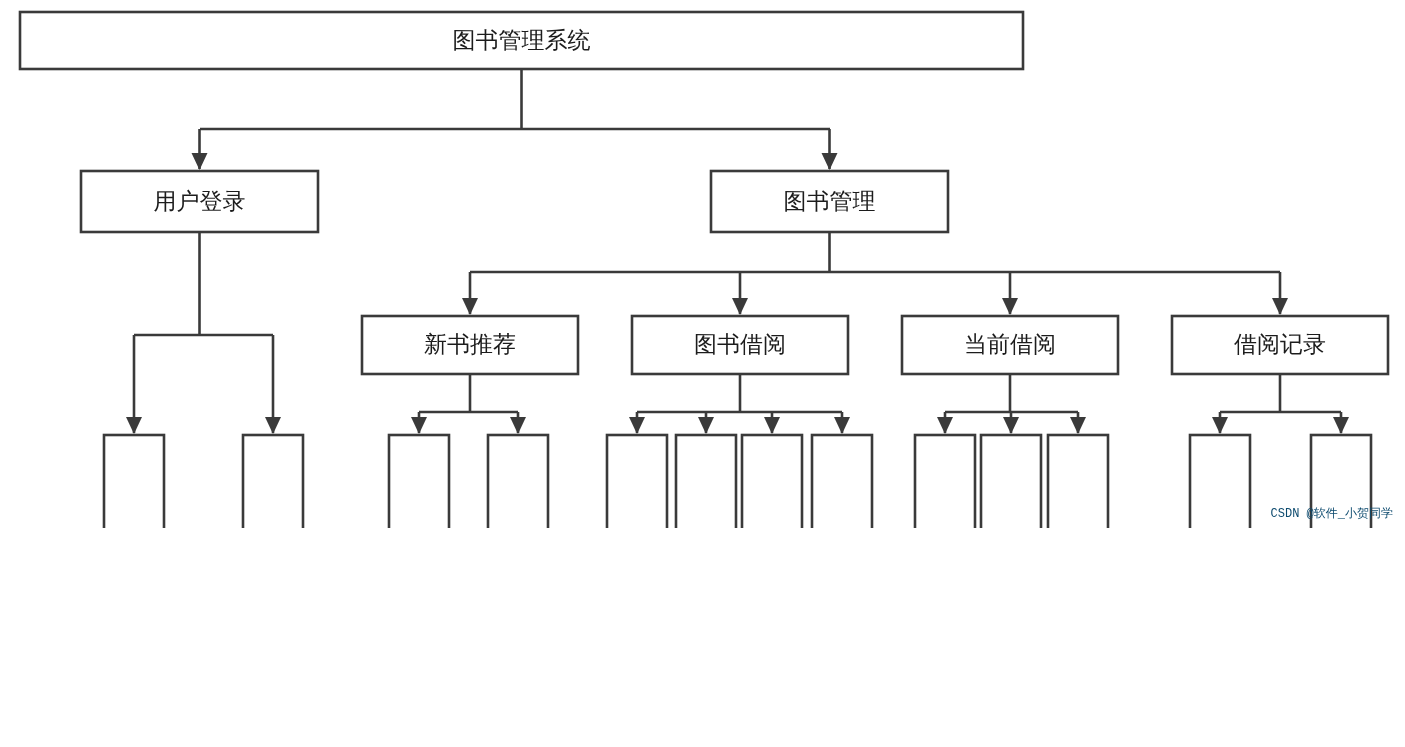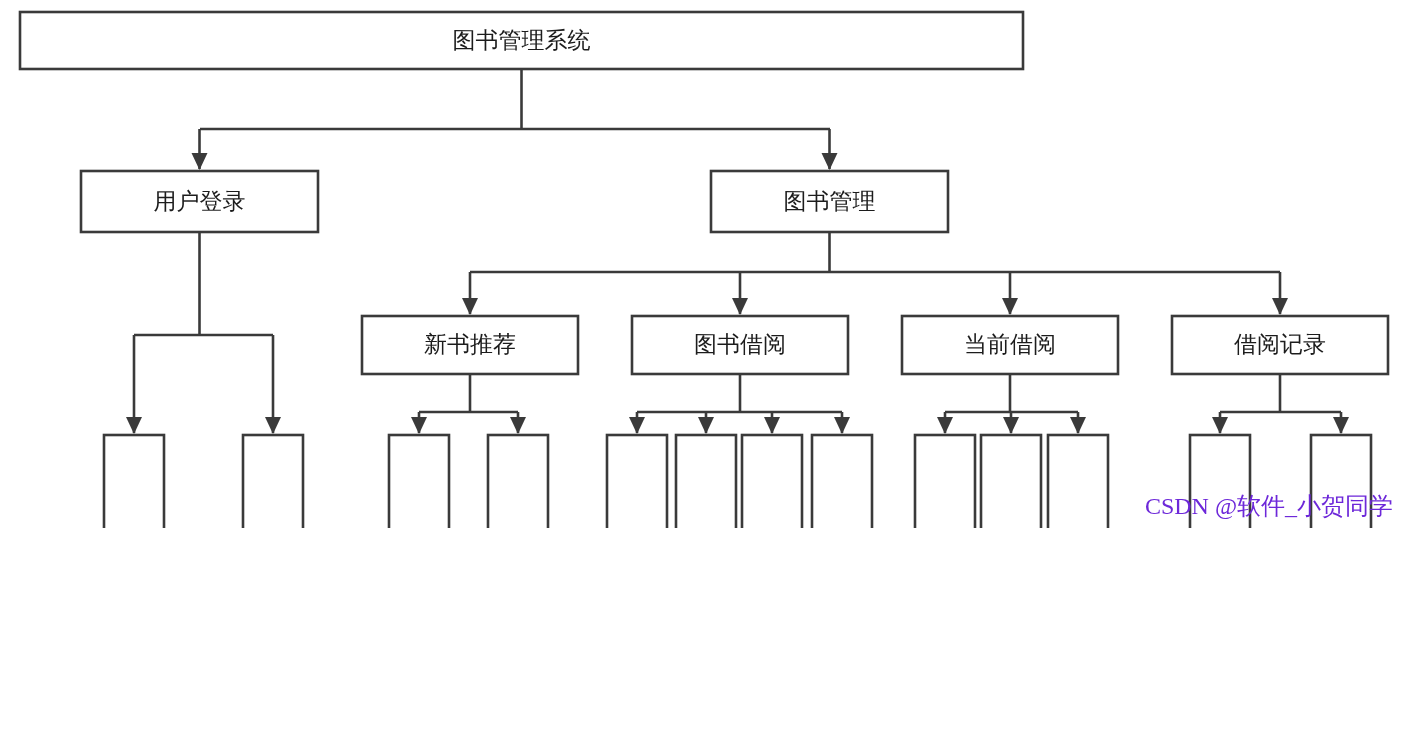--- a/index.html
+++ b/index.html
@@ -60,23 +60,23 @@
     display: flex;
     align-items: center;
     justify-content: center;
     white-space: nowrap;
     user-select: none;
   }
   .watermark {
     position: absolute;
     right: 12px;
     bottom: 6px;
-    font-family: Liberation Serif, serif;
-    font-size: 24px;
-    color: #6d28d9;
+    font-family: Liberation Mono, monospace;
+    font-size: 12px;
+    color: #0c4a6e;
     white-space: nowrap;
     user-select: none;
   }
 </style>
 </head>
 <body>
 
 <div id="diagram-root">
 
   <svg class="diagram-canvas" viewBox="0 0 1405 747">

